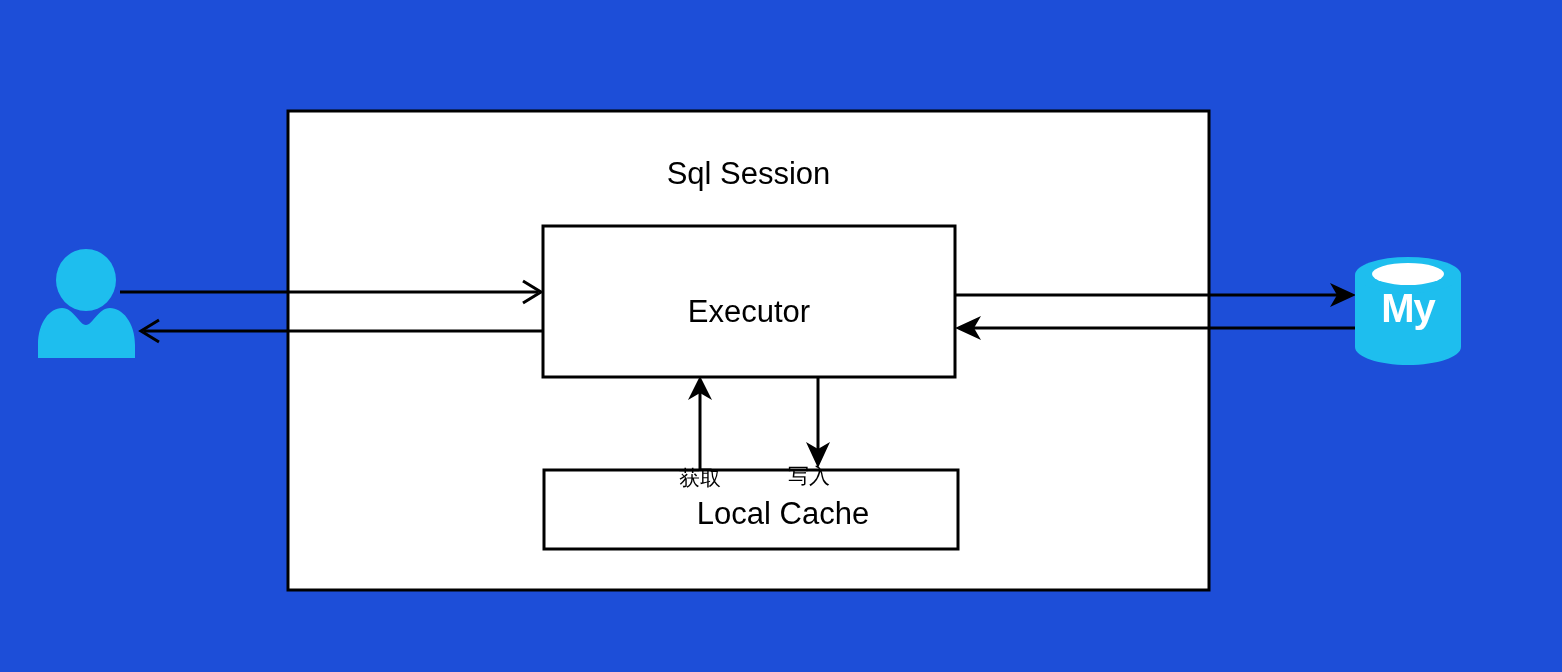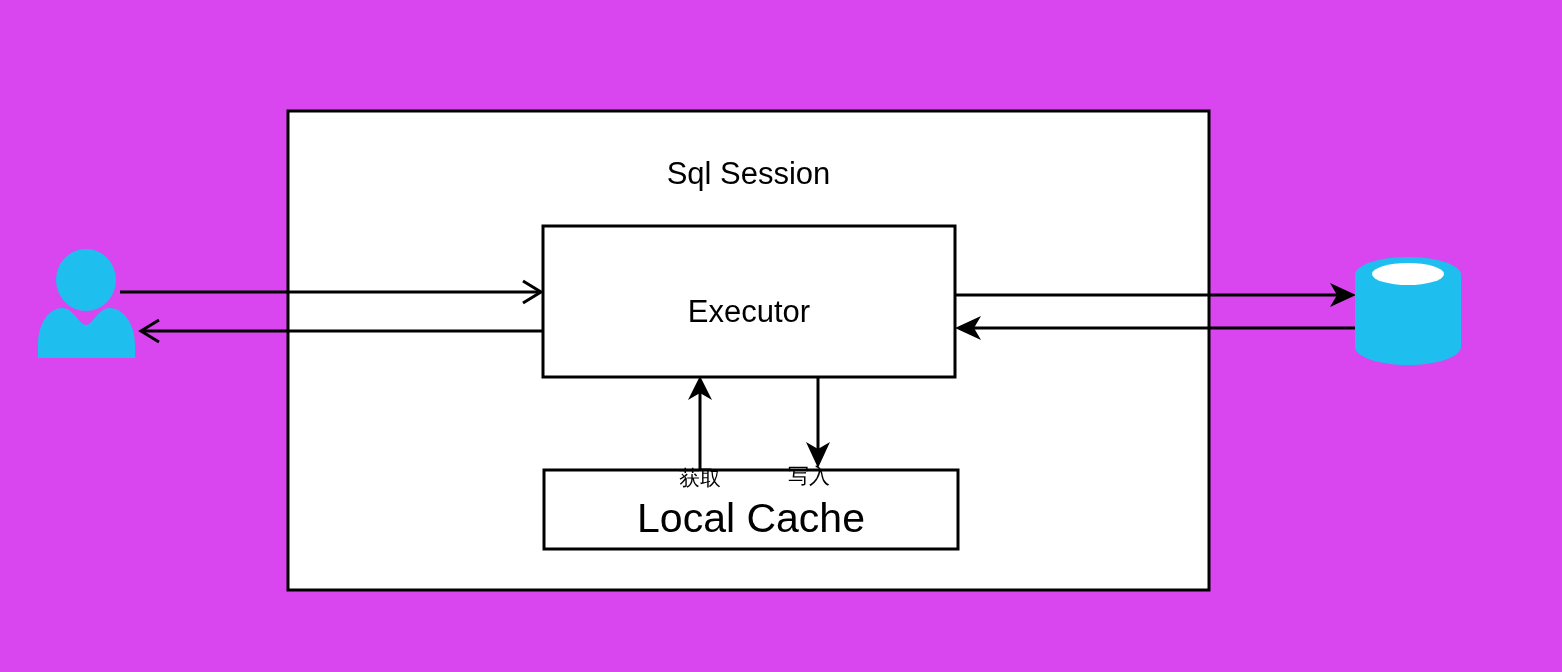--- a/index.html
+++ b/index.html
@@ -8,21 +8,21 @@
     padding: 0;
     background: #ffffff;
   }
   body {
     font-family: "Liberation Sans", "DejaVu Sans", sans-serif;
   }
   #canvas {
     position: relative;
     width: 1562px;
     height: 672px;
-    background: #d946ef;
+    background: #1d4ed8;
     overflow: hidden;
   }
   #diagram-svg {
     position: absolute;
     left: 0;
     top: 0;
     width: 1562px;
     height: 672px;
   }
   .label {
@@ -40,25 +40,26 @@
     text-align: center;
   }
   .label-executor {
     font-size: 31px;
     left: 543px;
     top: 296px;
     width: 412px;
     text-align: center;
   }
   .label-localcache {
-    font-size: 41px;
+    font-size: 31px;
     left: 544px;
     top: 498px;
     width: 414px;
     text-align: center;
+    padding-left: 32px;
   }
   .label-cn {
     font-size: 21px;
     font-family: "DejaVu Sans", "Liberation Sans", sans-serif;
     margin-top: 48px;
   }
   .label-fetch {
     left: 668px;
     top: 420px;
     width: 64px;
@@ -155,14 +156,15 @@
   <div class="label label-session">Sql Session</div>
 
   <div class="label label-executor">Executor</div>
 
   <div class="label label-localcache">Local Cache</div>
 
   <div class="label label-cn label-fetch">获取</div>
 
   <div class="label label-cn label-write">写入</div>
 
+  <div class="db-text">My</div>
 
 </div>
 
 </body></html>

